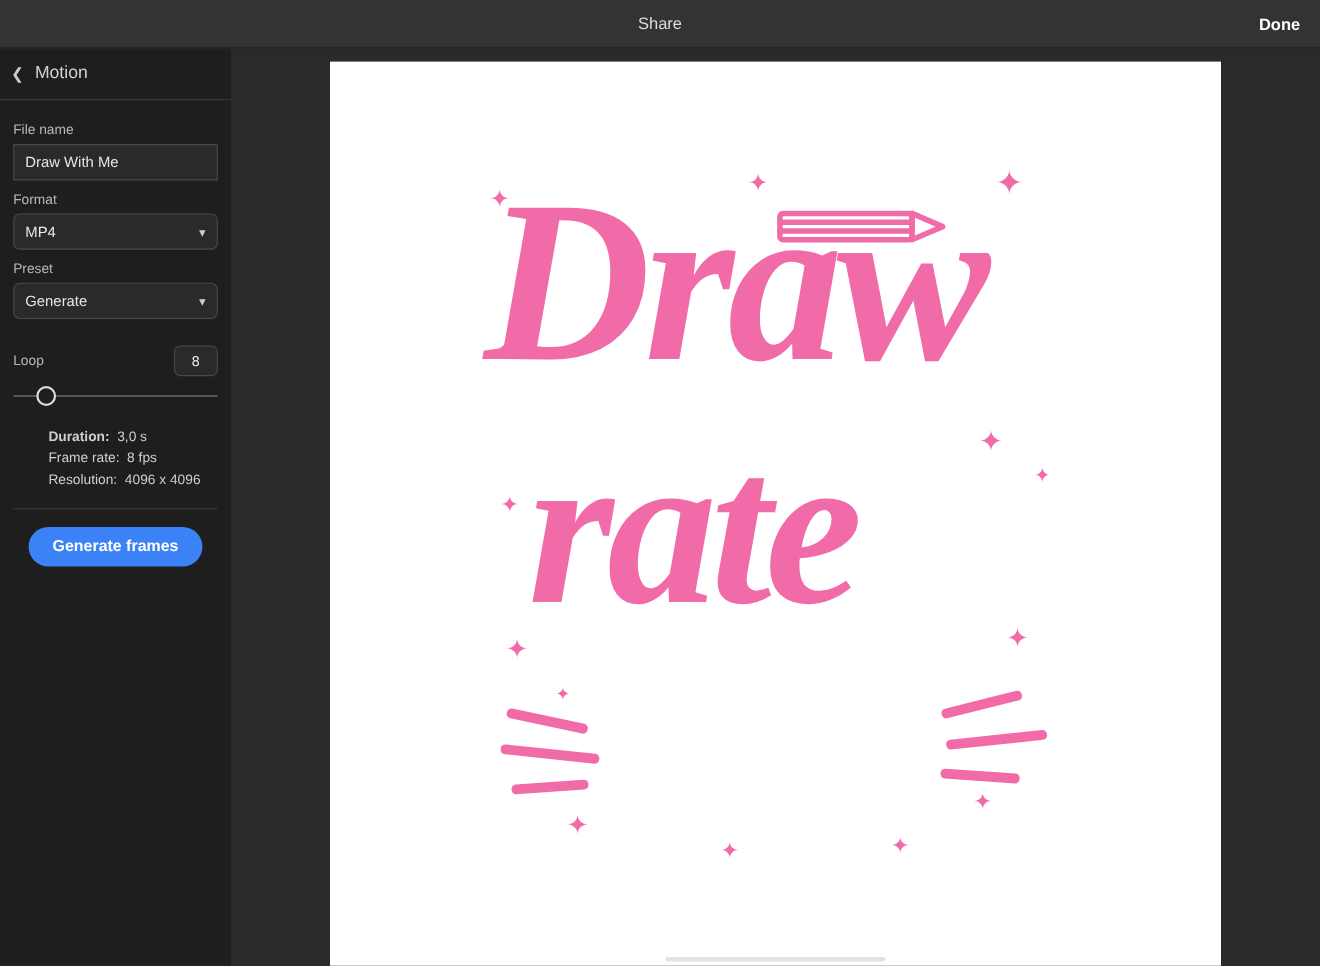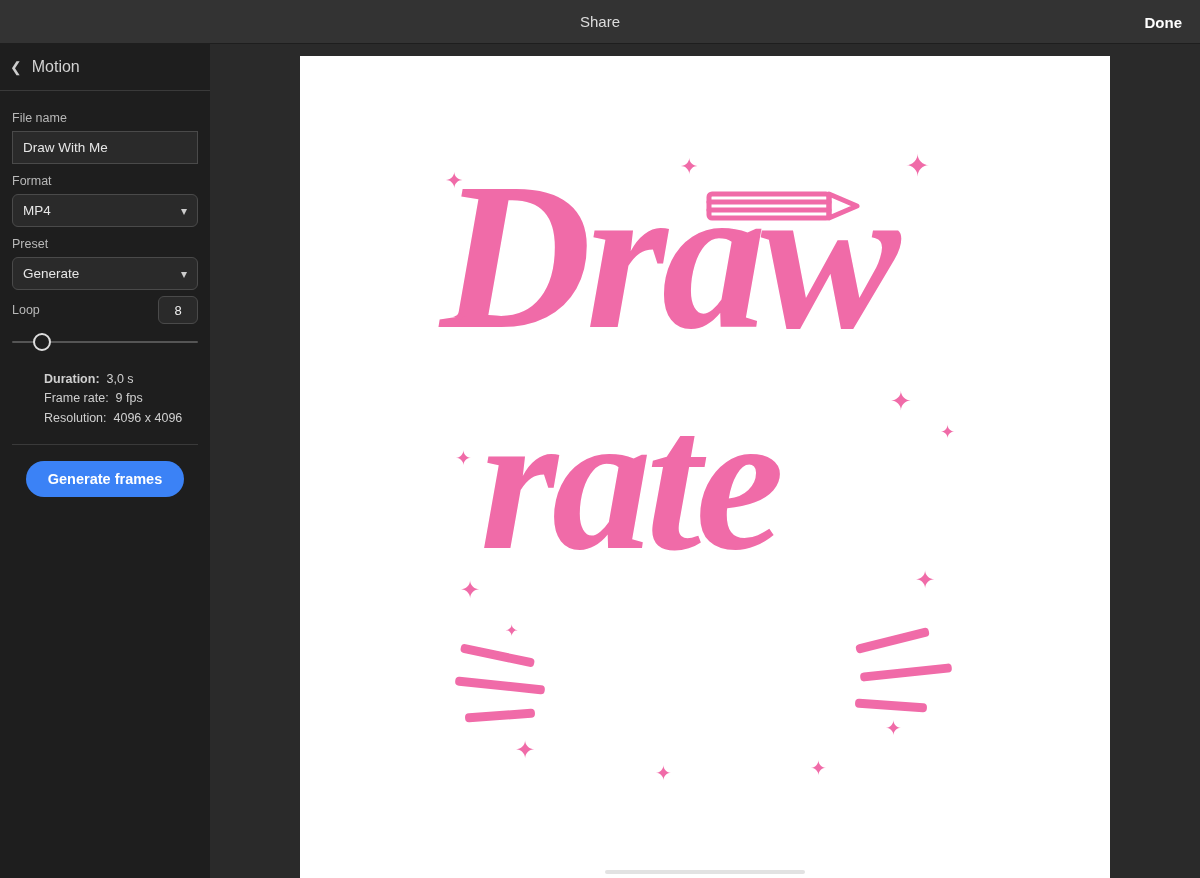--- a/index.html
+++ b/index.html
@@ -9,21 +9,21 @@
   .done-btn { position: absolute; right: 18px; top: 0; height: 44px; display: flex; align-items: center; font-size: 15px; font-weight: 600; color: #fff; cursor: pointer; }
   .main { display: flex; height: calc(878px - 44px); }
   .sidebar { width: 210px; background: #1e1e1e; color: #d2d2d2; padding: 0; display: flex; flex-direction: column; }
   .panel-header { display: flex; align-items: center; gap: 10px; padding: 14px 12px 14px 10px; font-size: 16px; border-bottom: 1px solid #3a3a3a; cursor: pointer; }
   .panel-header .chev { font-size: 14px; color: #ccc; }
   .panel-body { padding: 10px 12px 0 12px; }
   .field-label { font-size: 12.5px; color: #b8b8b8; margin-top: 10px; margin-bottom: 6px; display: block; }
   .text-input { width: 100%; background: #2a2a2a; border: 1px solid #4a4a4a; border-radius: 0; color: #e6e6e6; padding: 8px 10px; font-size: 13.5px; }
   .select-input { width: 100%; background: #2a2a2a; border: 1px solid #4a4a4a; border-radius: 6px; color: #e6e6e6; padding: 8px 10px; font-size: 13.5px; display: flex; align-items: center; justify-content: space-between; cursor: pointer; }
   .select-input .dd { font-size: 12px; color: #ccc; }
-  .loop-row { display: flex; align-items: center; justify-content: space-between; margin-top: 6px; }
+  .loop-row { display: flex; align-items: center; justify-content: space-between; margin-top: 24px; }
   .loop-row .field-label { margin: 0; }
   .loop-value { width: 40px; height: 28px; background: #2a2a2a; border: 1px solid #4a4a4a; border-radius: 6px; color: #eee; text-align: center; font-size: 13px; }
   .slider-wrap { margin-top: 8px; height: 20px; display: flex; align-items: center; position: relative; }
   .slider-track { width: 100%; height: 2px; background: #555; border-radius: 2px; }
   .slider-thumb { position: absolute; left: 16%; width: 18px; height: 18px; border-radius: 50%; background: #1e1e1e; border: 2.5px solid #ddd; top: 50%; transform: translate(-50%, -50%); cursor: grab; }
   .meta-block { margin-top: 18px; font-size: 12.5px; color: #cfcfcf; line-height: 1.55; }
   .meta-block .k { font-weight: 400; padding-left: 32px; }
   .meta-block .duration .k { font-weight: 700; }
   .divider { height: 1px; background: #3a3a3a; margin: 16px 0; }
   .gen-wrap { display: flex; justify-content: center; }
@@ -77,21 +77,21 @@
         <span class="field-label">Loop</span>
         <input class="loop-value" value="8" style="">
       </div>
       <div class="slider-wrap">
         <div class="slider-track"></div>
         <div class="slider-thumb"></div>
       </div>
 
       <div class="meta-block">
         <div class="duration"><span class="k">Duration:</span>&nbsp;&nbsp;<span>3,0 s</span></div>
-        <div><span class="k">Frame rate:</span>&nbsp;&nbsp;<span>9 fps</span></div>
+        <div><span class="k">Frame rate:</span>&nbsp;&nbsp;<span>8 fps</span></div>
         <div><span class="k">Resolution:</span>&nbsp;&nbsp;<span>4096 x 4096</span></div>
       </div>
 
       <div class="divider"></div>
 
       <div class="gen-wrap">
         <button class="gen-btn">Generate frames</button>
       </div>
     </div>
   </aside>

